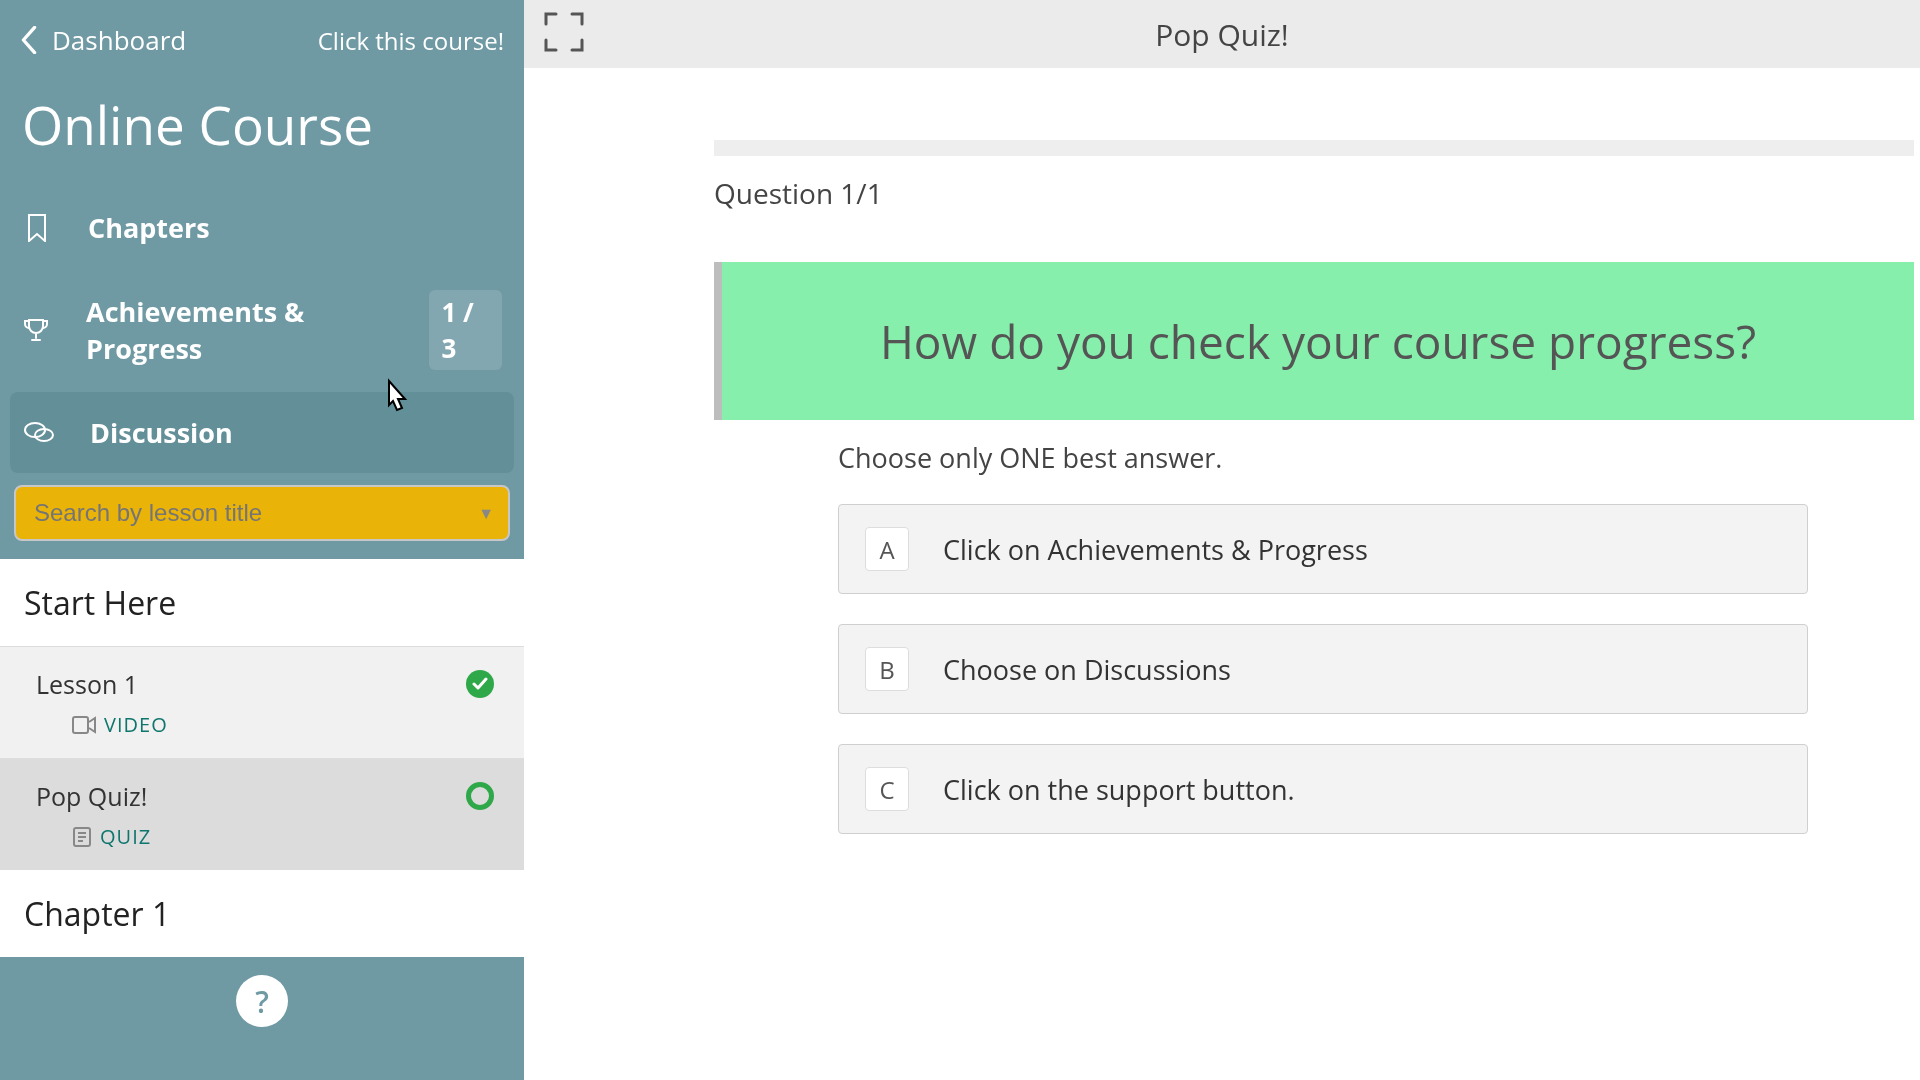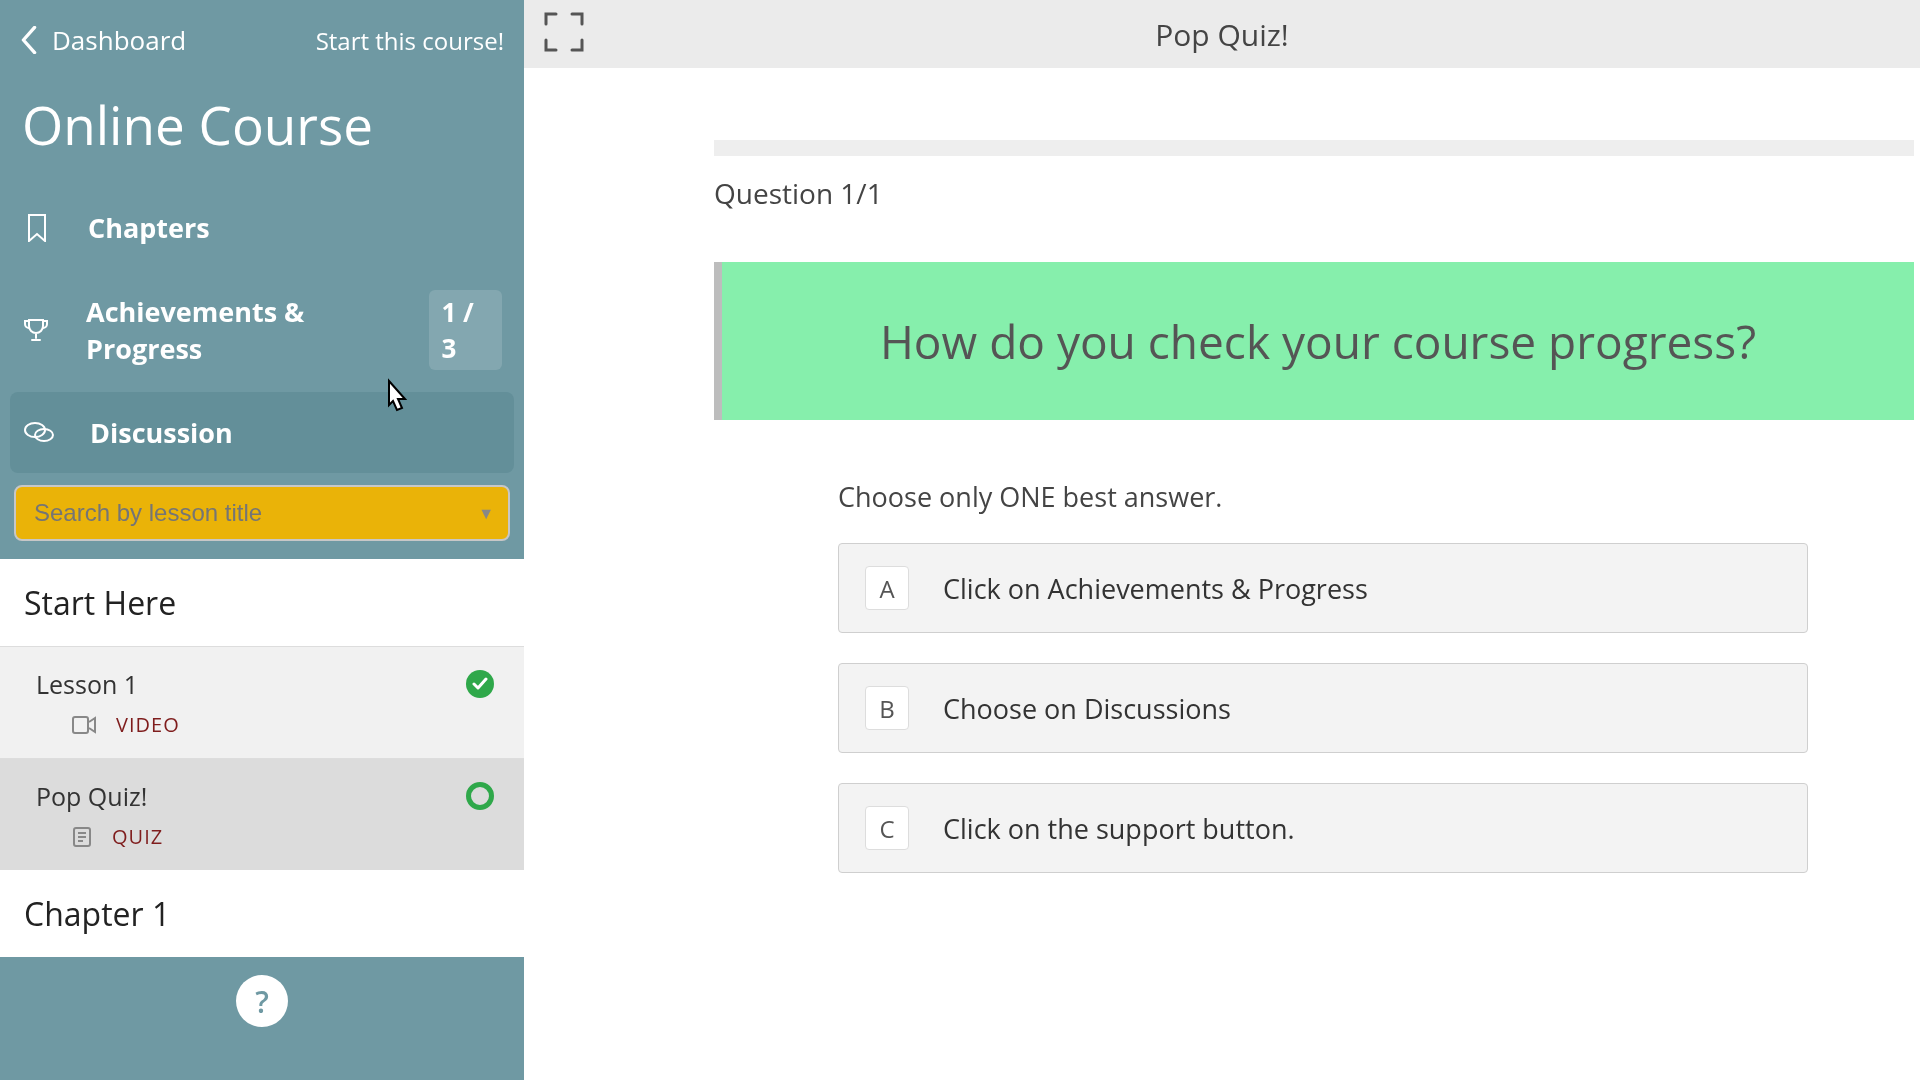--- a/index.html
+++ b/index.html
@@ -65,21 +65,21 @@
 }
 .lesson {
   background: #f1f1f1; border-top: 1px solid #ddd;
   padding: 20px 30px 20px 36px;
   display: flex; flex-direction: column; gap: 10px;
   cursor: pointer; position: relative;
 }
 .lesson.current { background: #dcdcdc; }
 .lesson-row1 { display: flex; align-items: center; justify-content: space-between; }
 .lesson-name { font-size: 25px; color: #333; }
-.lesson-type { display: flex; align-items: center; gap: 20px; color: #7f1d1d; font-size: 20px; letter-spacing: 1px; padding-left: 36px; }
+.lesson-type { display: flex; align-items: center; gap: 8px; color: #0f766e; font-size: 20px; letter-spacing: 1px; padding-left: 36px; }
 .status-done {
   width: 28px; height: 28px; border-radius: 50%; background: #2fa84a;
   display: flex; align-items: center; justify-content: center;
 }
 .status-progress {
   width: 28px; height: 28px; border-radius: 50%;
   border: 5px solid #2fa84a; background: transparent;
 }
 
 .help-btn {
@@ -110,21 +110,21 @@
 .content { padding: 72px 0 0 190px; }
 .progressbar { height: 16px; background: #eee; width: 100%; max-width: 1200px; }
 .qnum { font-size: 28px; color: #444; padding: 18px 8px 50px 0; }
 
 .question-box {
   background: #86efac; border-left: 8px solid #bdbdbd;
   padding: 48px 40px; max-width: 1200px;
 }
 .question-text { font-size: 46px; color: #555; text-align: center; font-weight: 400; }
 
-.instruction { font-size: 27px; color: #444; padding: 58px 0 28px 124px; }
+.instruction { font-size: 27px; color: #444; padding: 19px 0 28px 124px; }
 
 .answers { padding-left: 124px; display: flex; flex-direction: column; gap: 30px; max-width: 1094px; }
 .answer {
   border: 1px solid #cfcfcf; background: #f3f3f3; border-radius: 4px;
   padding: 22px 26px; display: flex; align-items: center; gap: 34px;
   cursor: pointer;
 }
 .answer-letter {
   width: 44px; height: 44px; background: #fff; border: 1px solid #ddd;
   border-radius: 4px; display: flex; align-items: center; justify-content: center;
@@ -137,21 +137,21 @@
 
 <aside class="sidebar">
 
   <div class="sidebar-top">
     <div class="dash-link">
       <svg class="dash-chevron" viewBox="0 0 12 20">
           <path d="M10 1 L2 10 L10 19" stroke="#fff" stroke-width="2.4" fill="none" stroke-linecap="round" stroke-linejoin="round"></path>
         </svg>
       <span>Dashboard</span>
     </div>
-    <div class="rate-link">Start this course!</div>
+    <div class="rate-link">Click this course!</div>
   </div>
 
   <div class="course-title">Online Course</div>
 
   <div class="nav-item">
     <span class="icon">
       <svg width="22" height="28" viewBox="0 0 22 28">
           <path d="M3 1 H19 V27 L11 20 L3 27 Z" fill="none" stroke="#fff" stroke-width="2"></path>
         </svg>
     </span>

